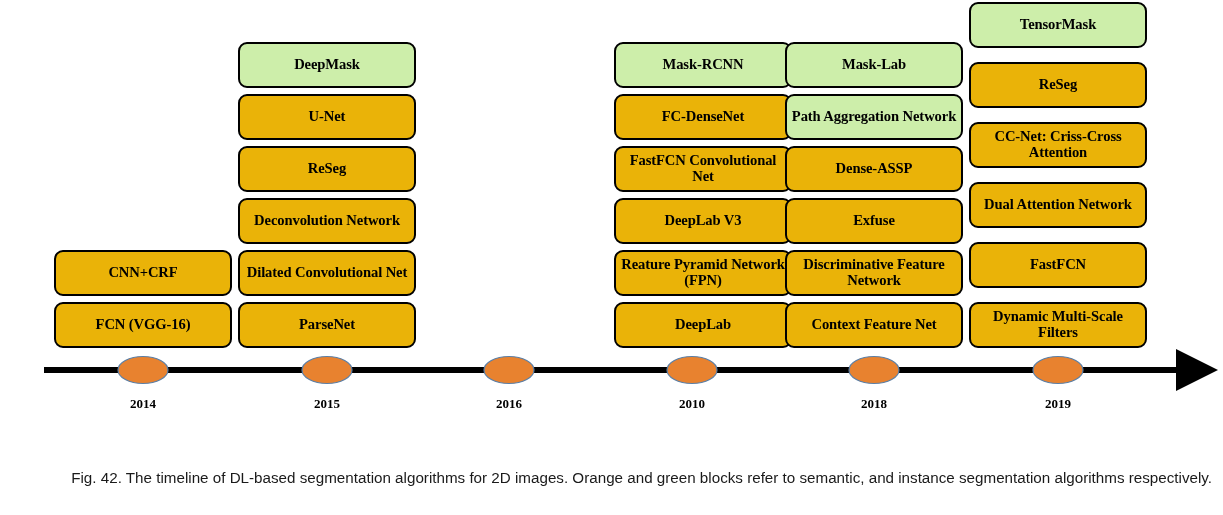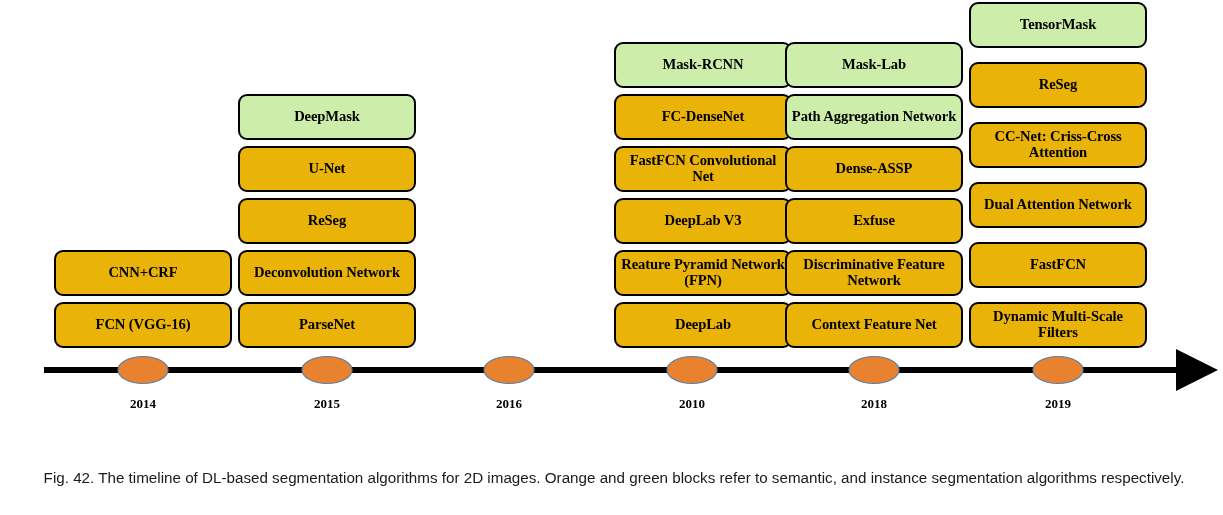--- a/index.html
+++ b/index.html
@@ -89,21 +89,21 @@
   
   #caption {
     position: absolute;
     left: 16px;
     top: 452px;
     width: 1196px;
     font-family: "Liberation Sans", "DejaVu Sans", sans-serif;
     font-size: 15.2px;
     line-height: 1.42;
     color: #1a1a1a;
-    text-align: center;
+    text-align: right;
   }
 </style>
 </head>
 <body>
 
 <div id="figure-root">
 
   <div id="timeline-grid">
       <div class="year-column" style="left: 54px;">
         <div class="node-box semantic">
@@ -118,20 +118,23 @@
           <span class="node-label">DeepMask</span>
         </div>
         <div class="node-box semantic">
           <span class="node-label">U-Net</span>
         </div>
         <div class="node-box semantic">
           <span class="node-label">ReSeg</span>
         </div>
         <div class="node-box semantic">
           <span class="node-label">Deconvolution Network</span>
+        </div>
+        <div class="node-box semantic">
+          <span class="node-label">Dilated Convolutional Net</span>
         </div>
         <div class="node-box semantic">
           <span class="node-label">ParseNet</span>
         </div>
       </div>
       <div class="year-column" style="left: 614px;">
         <div class="node-box instance">
           <span class="node-label">Mask-RCNN</span>
         </div>
         <div class="node-box semantic">

